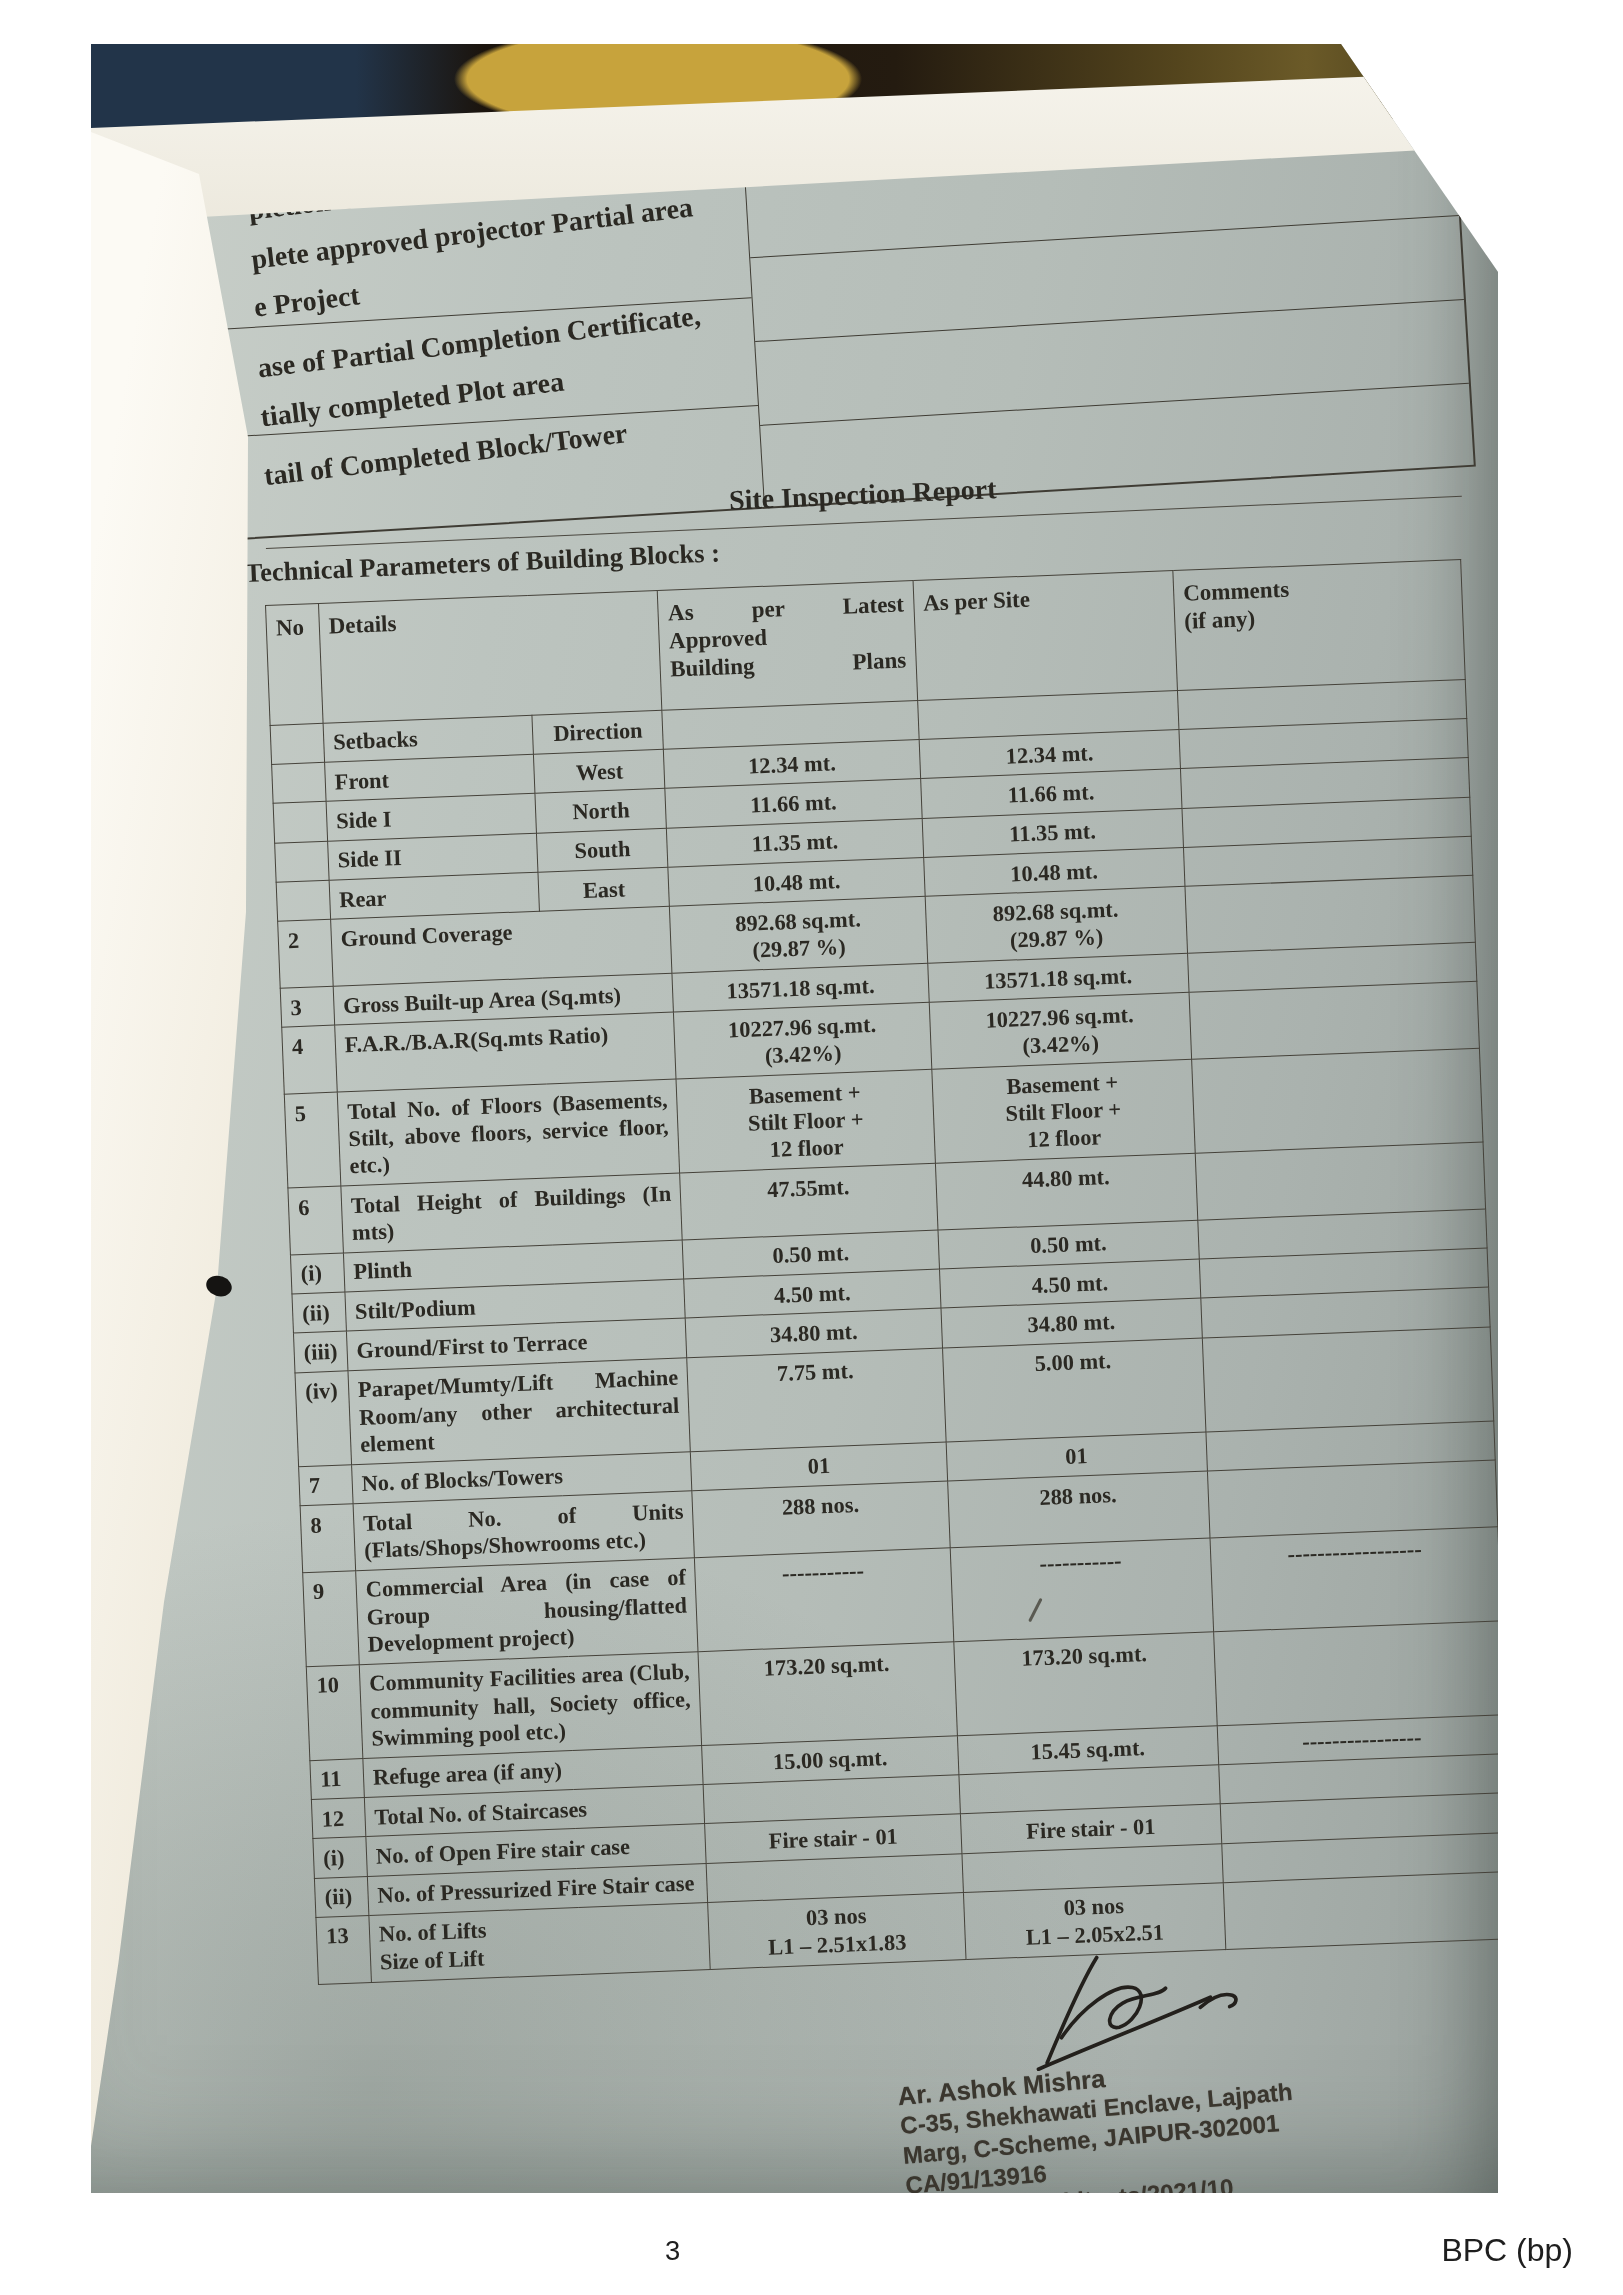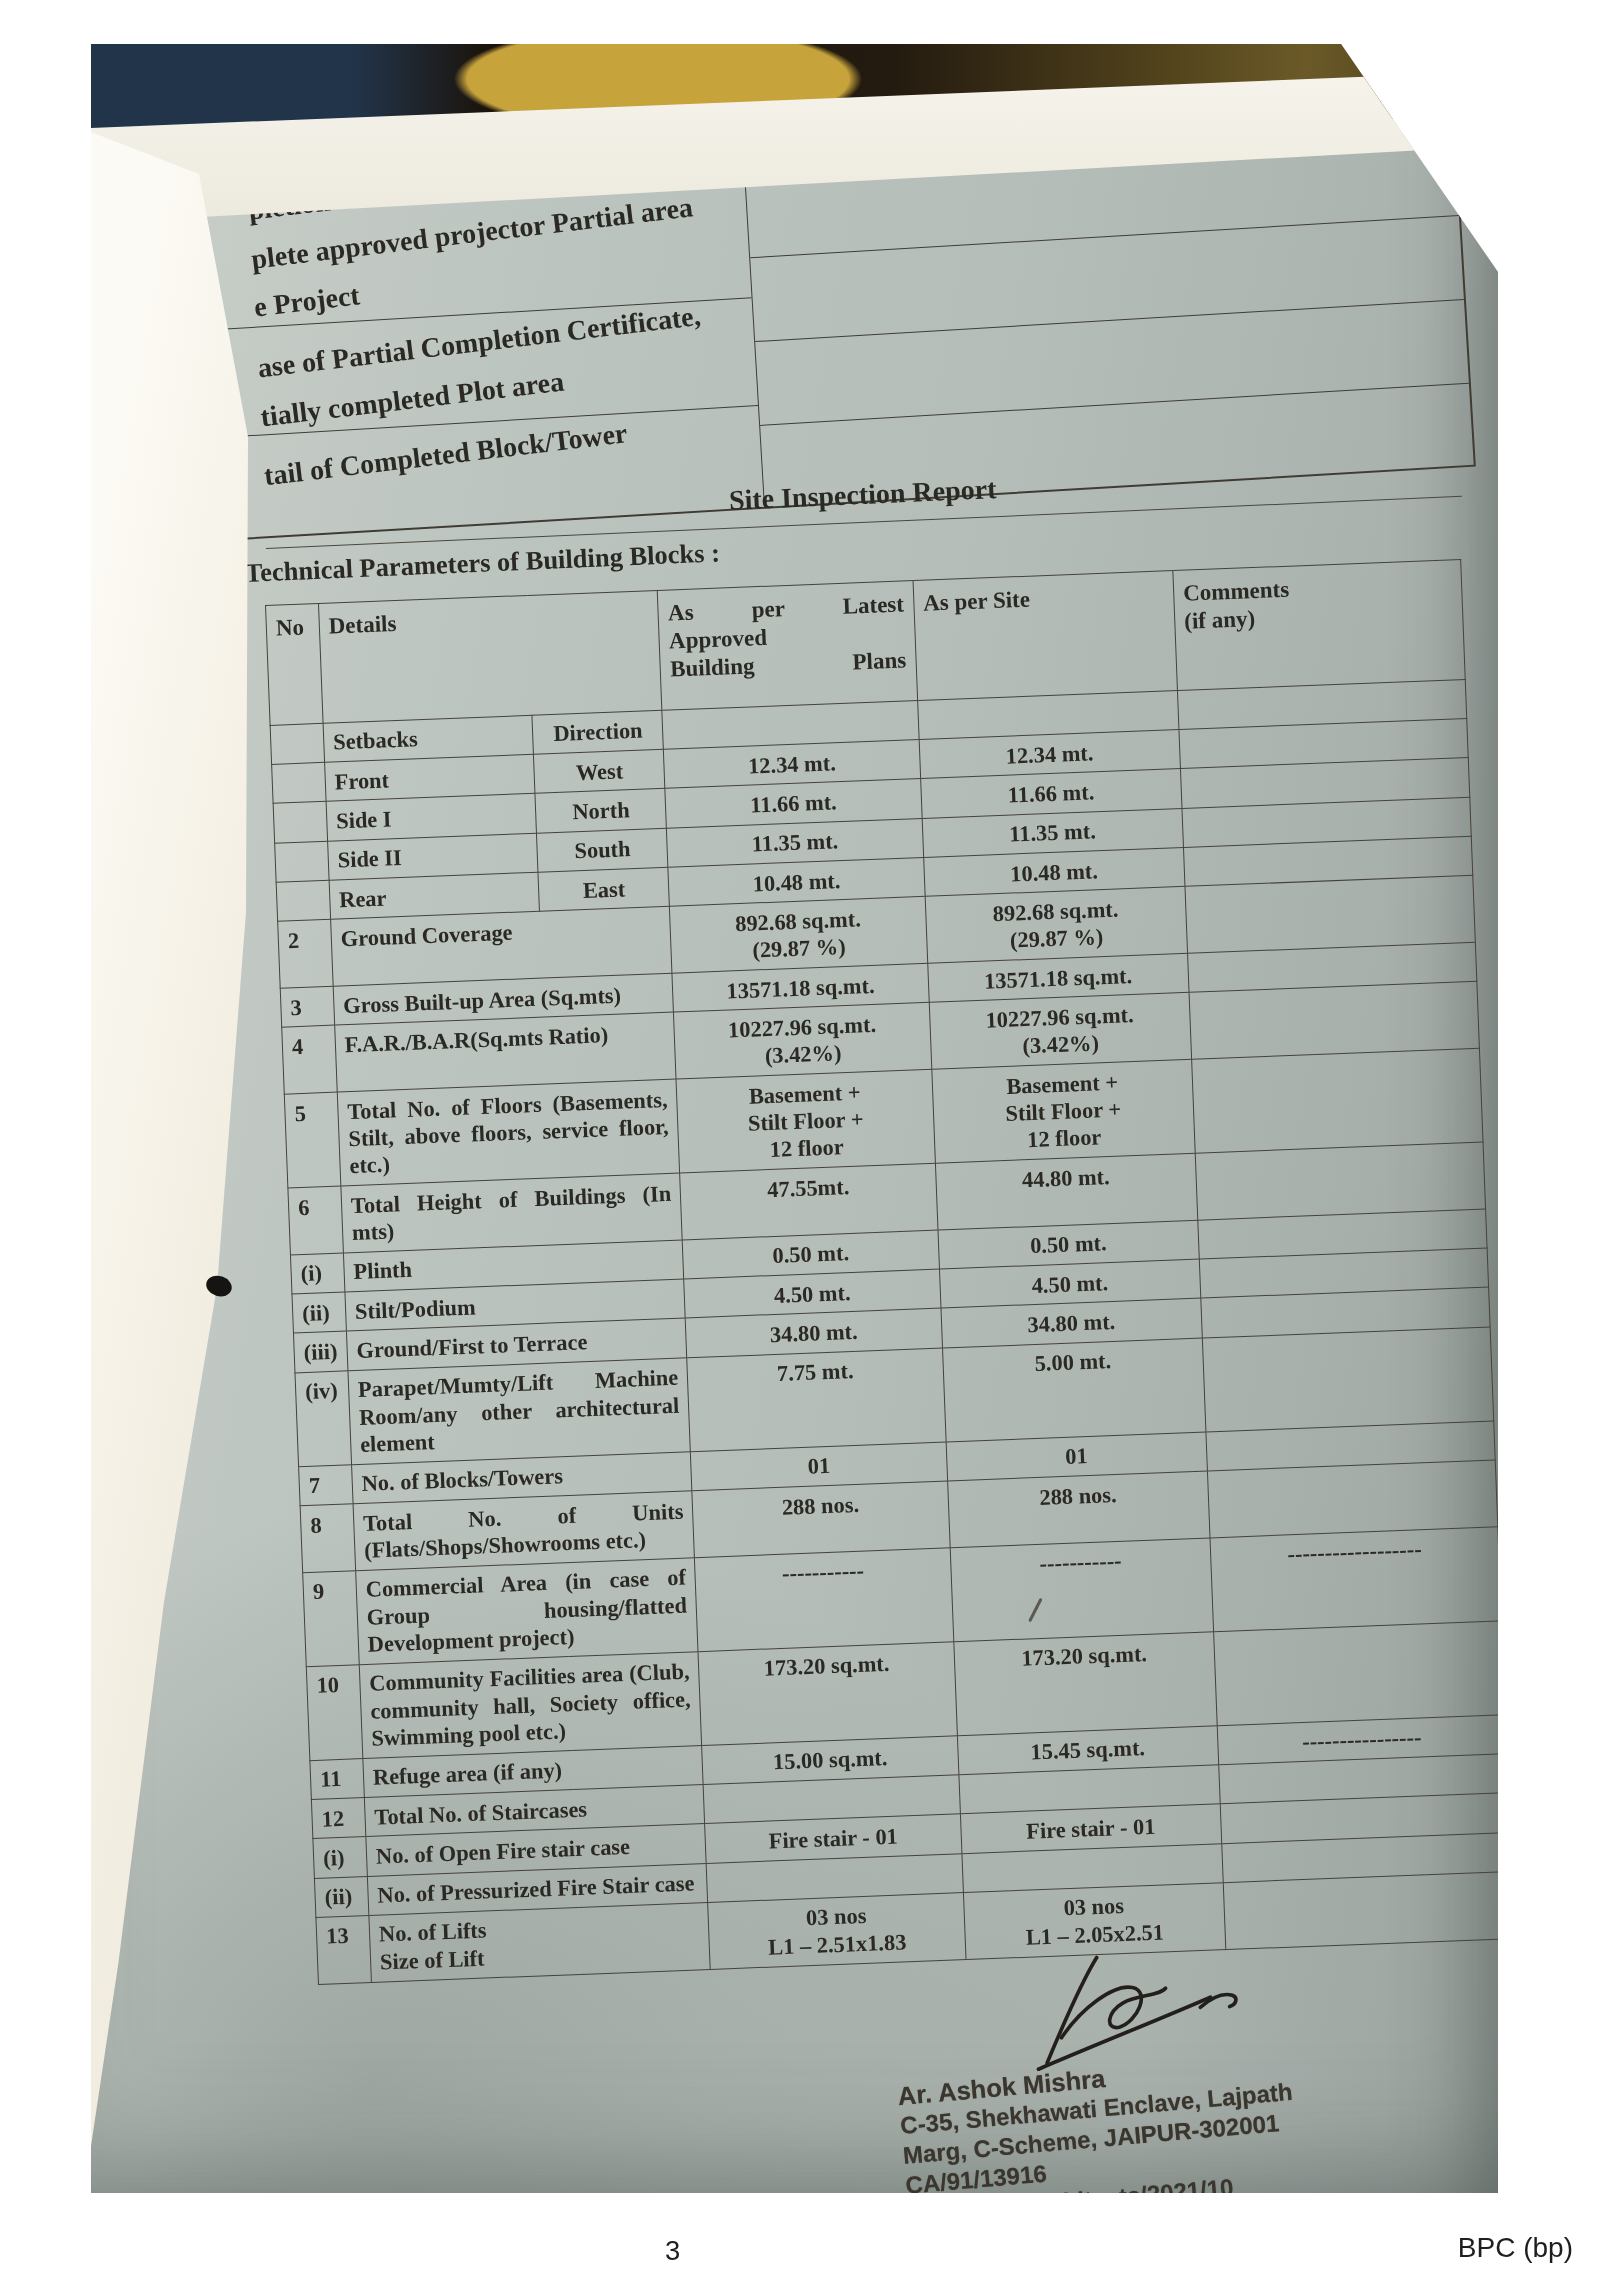--- a/index.html
+++ b/index.html
@@ -89,21 +89,21 @@
   .signature{position:absolute;left:795px;top:1905px;width:567px;z-index:2;transform:rotate(-5deg);}
   .sig-svg{position:absolute;left:137px;top:-7.3px;}
   .stamp{position:absolute;left:0;top:108px;font-family:"Liberation Sans","DejaVu Sans",sans-serif;
     font-weight:700;color:#3a362e;font-size:24px;line-height:30px;text-shadow:0 0 0.9px rgba(58,54,46,.55);
     white-space:nowrap;}
   .stamp .s-name{font-size:25.6px;}
   
   .footer-num{position:absolute;left:665px;top:2235px;font-family:"Liberation Sans","DejaVu Sans",sans-serif;
     font-size:27.4px;color:#1e1e1e;}
   .footer-code{position:absolute;right:51px;top:2232px;font-family:"Liberation Sans","DejaVu Sans",sans-serif;
-    font-size:28px;color:#1e1e1e;}
+    font-size:32px;color:#1e1e1e;}
 </style>
 </head>
 <body>
 
 <div class="photo">
   <div class="dark-band"></div>
   <div class="page-top-edge"></div>
 
   <div class="top-table ink">
     <div class="tt-left">

